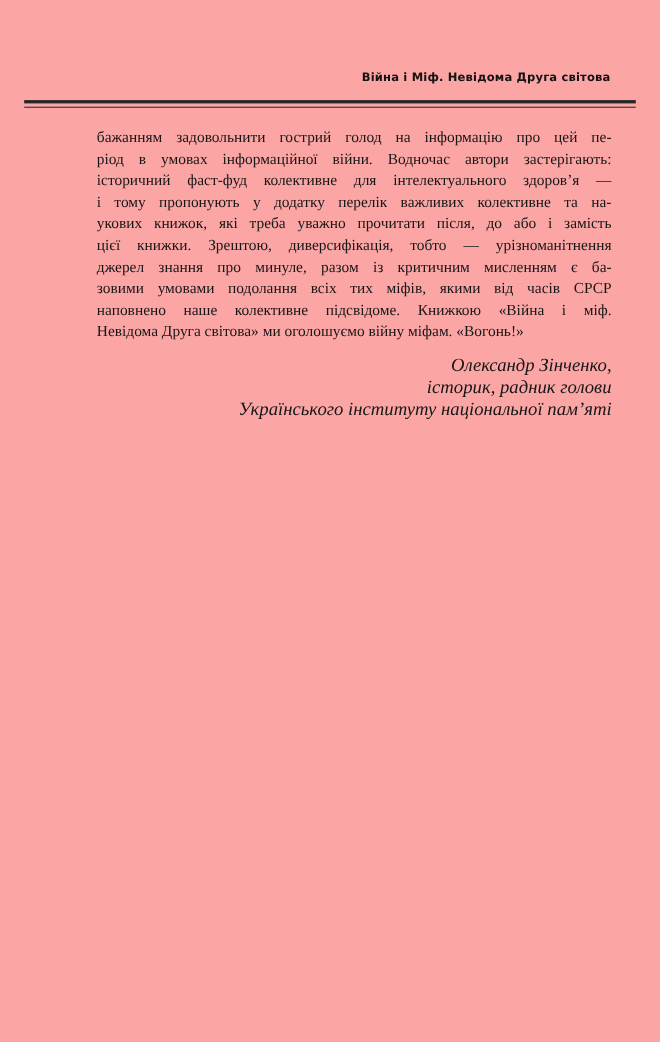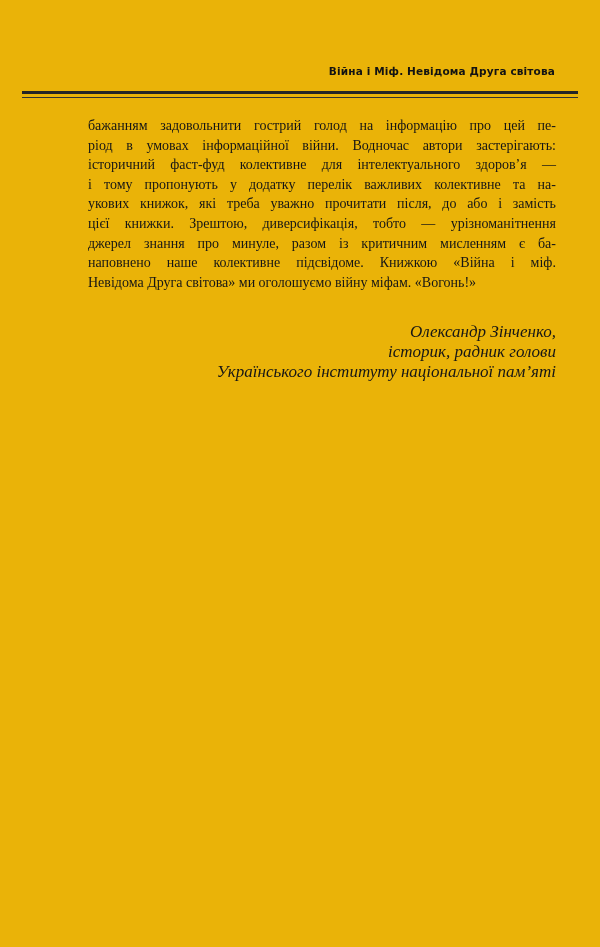--- a/index.html
+++ b/index.html
@@ -6,21 +6,21 @@
   html, body {
     margin: 0;
     padding: 0;
     background: #ffffff;
   }
 
   .page {
     position: relative;
     width: 600px;
     height: 947px;
-    background: #eab308;
+    background: #fca5a5;
     overflow: hidden;
     font-family: "Liberation Serif", "DejaVu Serif", serif;
     color: #1a1a1a;
   }
 
   
   .running-head {
     position: absolute;
     top: 64px;
     left: 22px;
@@ -117,20 +117,21 @@
   </div>
 
   <div class="body-block">
     <span class="body-line justify"><span class="w">бажанням</span><span class="w">задовольнити</span><span class="w">гострий</span><span class="w">голод</span><span class="w">на</span><span class="w">інформацію</span><span class="w">про</span><span class="w">цей</span><span class="w">пе-</span></span>
     <span class="body-line justify"><span class="w">ріод</span><span class="w">в</span><span class="w">умовах</span><span class="w">інформаційної</span><span class="w">війни.</span><span class="w">Водночас</span><span class="w">автори</span><span class="w">застерігають:</span></span>
     <span class="body-line justify"><span class="w">історичний</span><span class="w">фаст-фуд</span><span class="w">колективне</span><span class="w">для</span><span class="w">інтелектуального</span><span class="w">здоров’я</span><span class="w">—</span></span>
     <span class="body-line justify"><span class="w">і</span><span class="w">тому</span><span class="w">пропонують</span><span class="w">у</span><span class="w">додатку</span><span class="w">перелік</span><span class="w">важливих</span><span class="w">колективне</span><span class="w">та</span><span class="w">на-</span></span>
     <span class="body-line justify"><span class="w">укових</span><span class="w">книжок,</span><span class="w">які</span><span class="w">треба</span><span class="w">уважно</span><span class="w">прочитати</span><span class="w">після,</span><span class="w">до</span><span class="w">або</span><span class="w">і</span><span class="w">замість</span></span>
     <span class="body-line justify"><span class="w">цієї</span><span class="w">книжки.</span><span class="w">Зрештою,</span><span class="w">диверсифікація,</span><span class="w">тобто</span><span class="w">—</span><span class="w">урізноманітнення</span></span>
     <span class="body-line justify"><span class="w">джерел</span><span class="w">знання</span><span class="w">про</span><span class="w">минуле,</span><span class="w">разом</span><span class="w">із</span><span class="w">критичним</span><span class="w">мисленням</span><span class="w">є</span><span class="w">ба-</span></span>
+    <span class="body-line justify"><span class="w">зовими</span><span class="w">умовами</span><span class="w">подолання</span><span class="w">всіх</span><span class="w">тих</span><span class="w">міфів,</span><span class="w">якими</span><span class="w">від</span><span class="w">часів</span><span class="w">СРСР</span></span>
     <span class="body-line justify"><span class="w">наповнено</span><span class="w">наше</span><span class="w">колективне</span><span class="w">підсвідоме.</span><span class="w">Книжкою</span><span class="w">«Війна</span><span class="w">і</span><span class="w">міф.</span></span>
     <span class="body-line">Невідома Друга світова» ми оголошуємо війну міфам. «Вогонь!»</span>
   </div>
 
   <div class="signature">
     <span class="sig-line">Олександр Зінченко,</span>
     <span class="sig-line">історик, радник голови</span>
     <span class="sig-line">Українського інституту національної пам’яті</span>
   </div>
 

